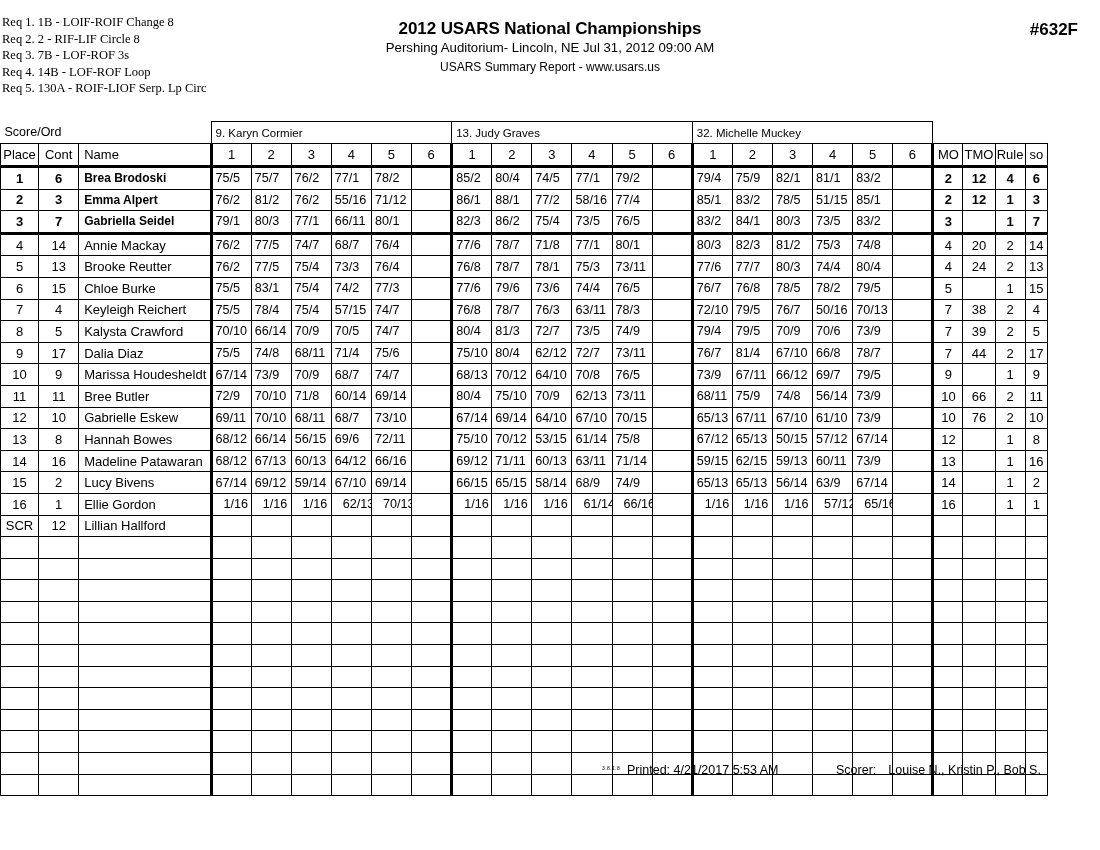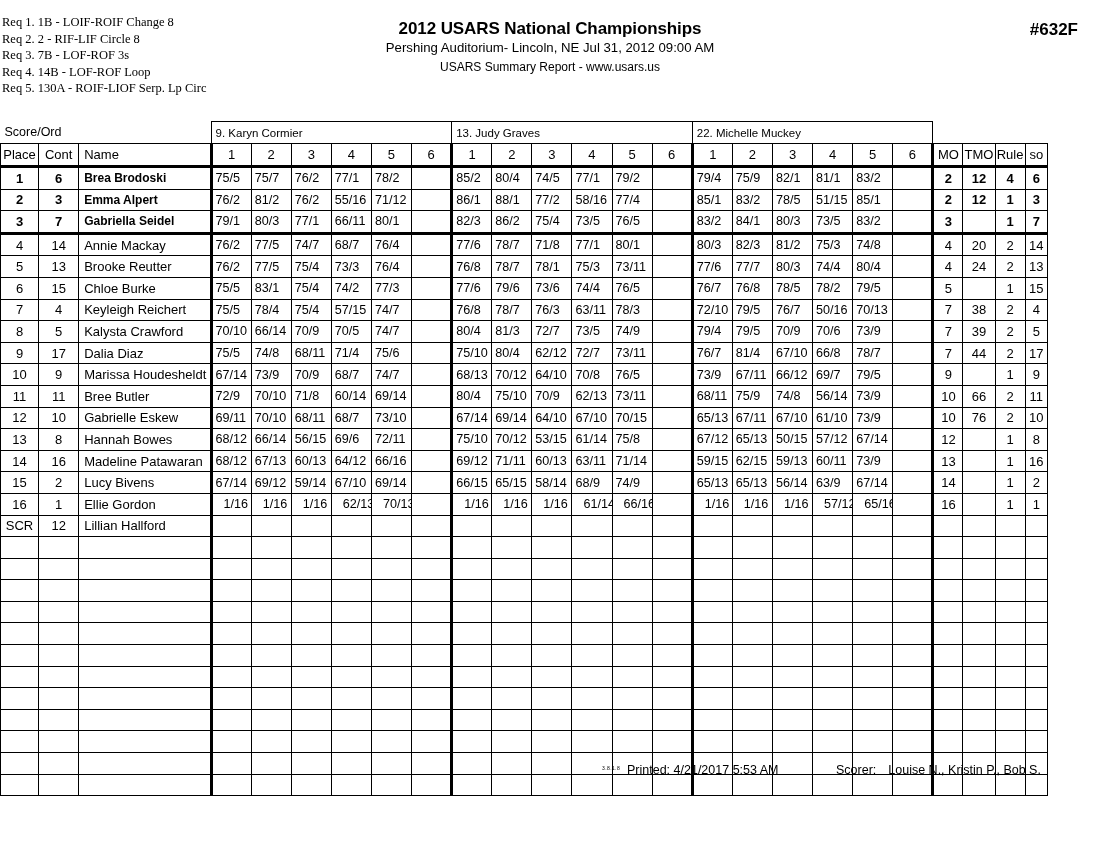--- a/index.html
+++ b/index.html
@@ -178,21 +178,21 @@
       <col style="width:30px">
         <col style="width:32px">
         <col style="width:30px">
         <col style="width:22px">
     </colgroup>
     <tbody id="tbody">
         <tr class="judge-band">
           <td class="band-score" colspan="3">Score/Ord</td>
           <td class="judge-name" colspan="6">9.  Karyn Cormier</td>
           <td class="judge-name" colspan="6">13.  Judy Graves</td>
-          <td class="judge-name" colspan="6">22.  Michelle Muckey</td>
+          <td class="judge-name" colspan="6">32.  Michelle Muckey</td>
           <td class="band-tail" colspan="4"></td>
         </tr>
         <tr class="col-head">
           <td class="h-place">Place</td>
           <td class="h-cont">Cont</td>
           <td class="h-name">Name</td>
           <td class="jcol sep-left">1</td>
           <td class="jcol">2</td>
           <td class="jcol">3</td>
           <td class="jcol">4</td>

